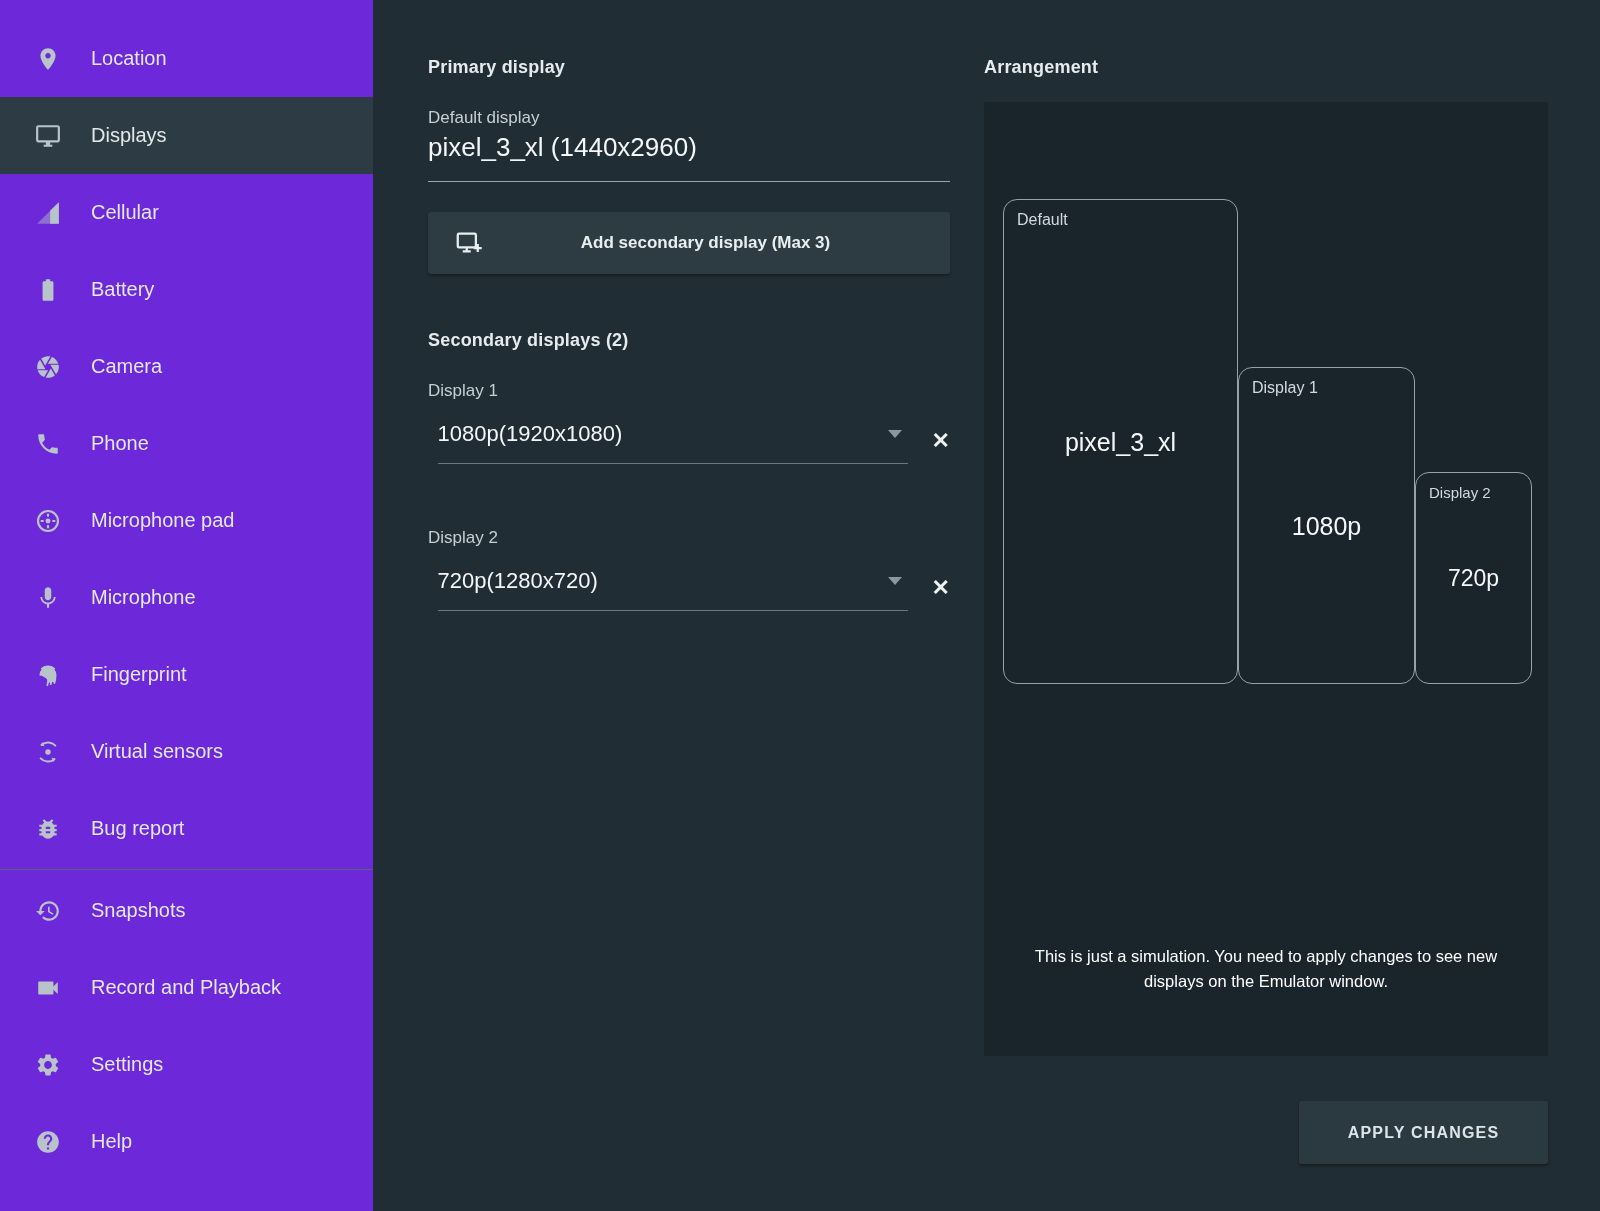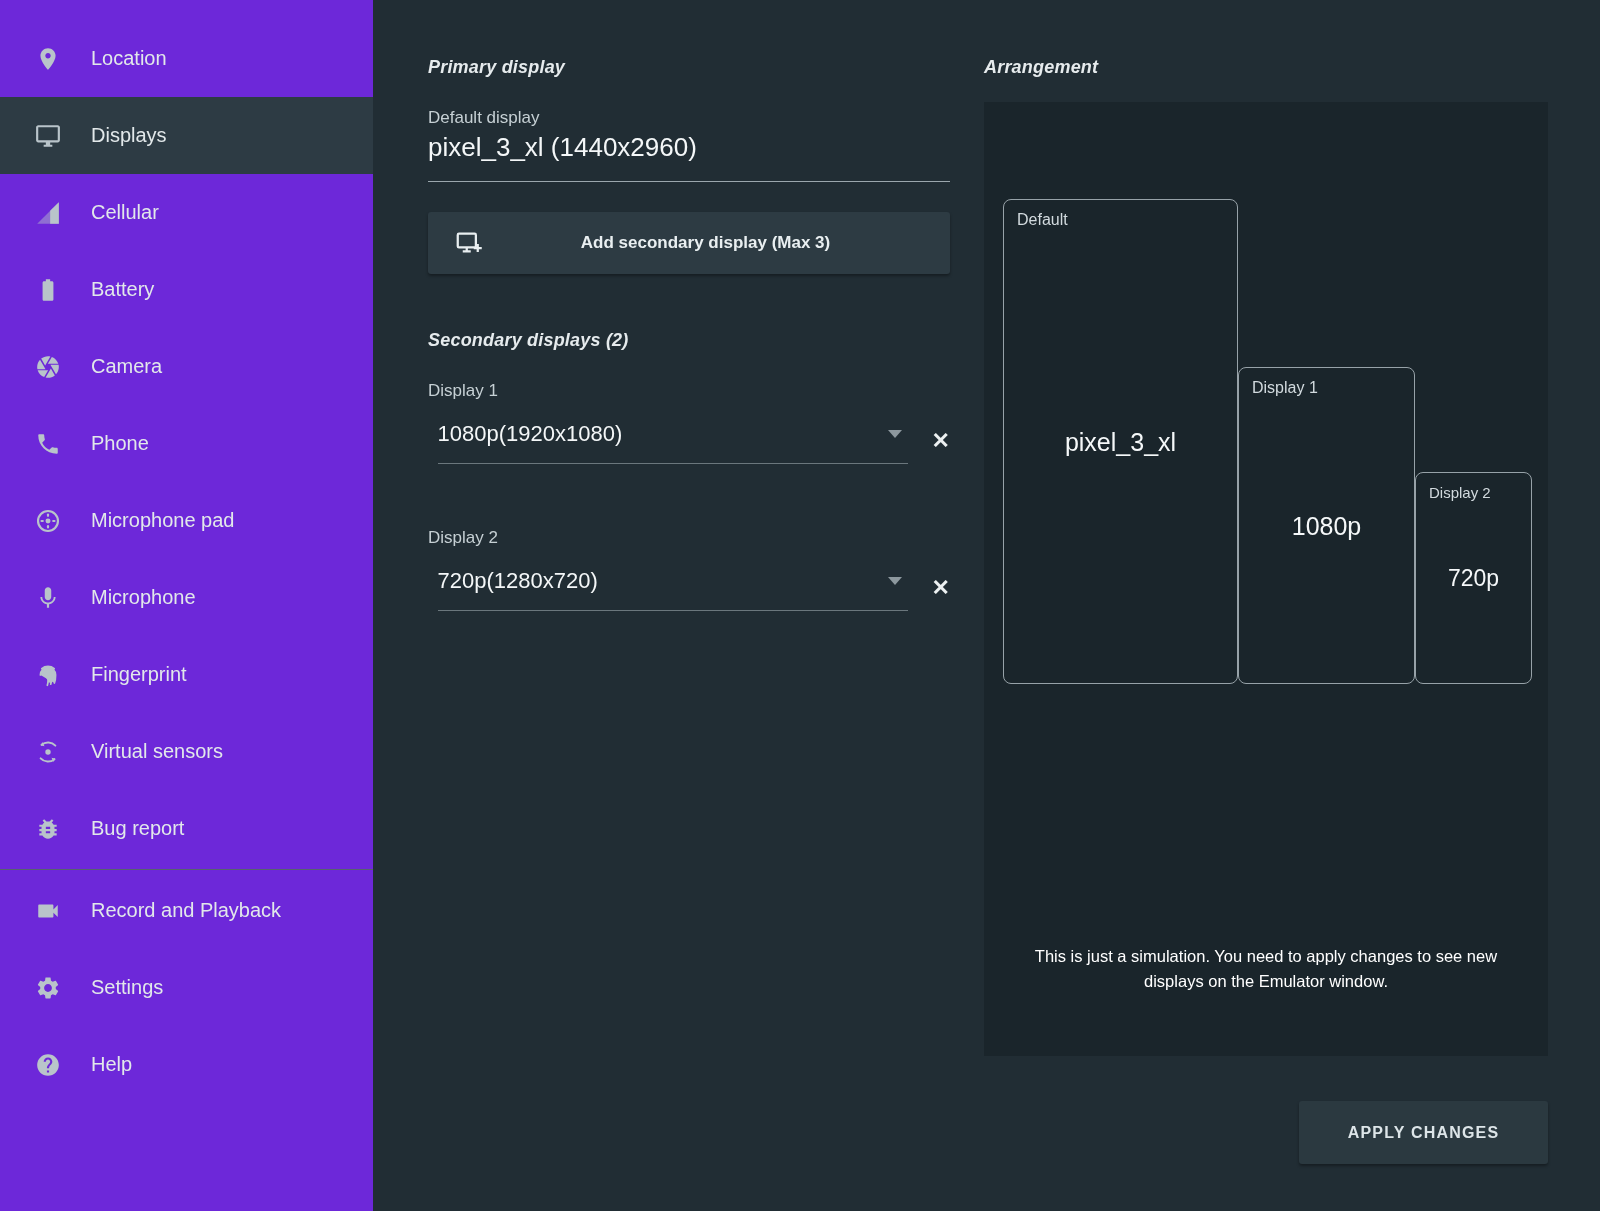--- a/index.html
+++ b/index.html
@@ -25,21 +25,21 @@
   .side-item .icn svg { width:26px; height:26px; fill:#b9c4ca; display:block; }
   .side-item.selected { background:#2d3b44; }
   .side-divider { height:1px; background:#57646c; margin:2px 0; }
 
   
   .main {
     position:absolute; left:373px; top:0; right:0; height:100%;
     background:#212d34;
   }
   .col1 { position:absolute; left:55px; top:0; width:522px; }
-  .section-title { font-size:18px; font-weight:700; color:#e6ebed; letter-spacing:.2px;font-style:italic; }
+  .section-title { font-size:18px; font-weight:700; color:#e6ebed; letter-spacing:.2px; }
   .t1 { padding-top:57px; }
   .field-label { margin-top:30px; font-size:17px; color:#c6d0d4; }
   .field-value {
     margin-top:4px; font-size:26px; color:#f4f7f8;
     padding-bottom:18px; border-bottom:1px solid #9ba7ad;
   }
   .add-btn {
     margin-top:30px; height:62px; width:522px;
     background:#2d3b43; border-radius:3px;
     box-shadow:0 2px 3px rgba(0,0,0,.35);
@@ -68,21 +68,21 @@
   }
   .gap-d2 { margin-top:64px; }
 
   
   .col2 { position:absolute; left:611px; top:0; width:564px; }
   .arr-panel {
     margin-top:24px; height:954px; width:564px;
     background:#1a252b; position:relative;
   }
   .disp-box {
-    position:absolute; border:1px solid #97a2a8; border-radius:8px;
+    position:absolute; border:1px solid #97a2a8; border-radius:14px;
     background:#1a252b; cursor:pointer;
   }
   .disp-label { position:absolute; left:13px; top:11px; font-size:16px; color:#d2dade; }
   .disp-name {
     position:absolute; left:0; right:0; top:50%; transform:translateY(-50%);
     text-align:center; color:#f5f8f9;
   }
   .box-default { left:19px; top:97px; width:235px; height:485px; }
   .box-default .disp-name { font-size:25px; }
   .box-d1 { left:254px; top:265px; width:177px; height:317px; }
@@ -214,20 +214,28 @@
     <span class="icn">
       <svg viewBox="0 0 24 24">
           <path d="M20 8h-2.81c-.45-.78-1.07-1.45-1.82-1.96L17 4.41 15.59 3l-2.17 2.17C12.96 5.06 12.49 5 12 5c-.49 0-.96.06-1.41.17L8.41 3 7 4.41l1.62 1.63C7.88 6.55 7.26 7.22 6.81 8H4v2h2.09c-.05.33-.09.66-.09 1v1H4v2h2v1c0 .34.04.67.09 1H4v2h2.81c1.04 1.79 2.97 3 5.19 3s4.15-1.21 5.19-3H20v-2h-2.09c.05-.33.09-.66.09-1v-1h2v-2h-2v-1c0-.34-.04-.67-.09-1H20V8zm-6 8h-4v-2h4v2zm0-4h-4v-2h4v2z"></path>
         </svg>
     </span>
     <span>Bug report</span>
   </div>
 
   <div class="side-divider"></div>
 
+  <div class="side-item">
+    <span class="icn">
+      <svg viewBox="0 0 24 24">
+          <path d="M13 3c-4.97 0-9 4.03-9 9H1l3.89 3.89.07.14L9 12H6c0-3.87 3.13-7 7-7s7 3.13 7 7-3.13 7-7 7c-1.93 0-3.68-.79-4.94-2.06l-1.42 1.42C8.27 19.99 10.51 21 13 21c4.97 0 9-4.03 9-9s-4.03-9-9-9zm-1 5v5l4.28 2.54.72-1.21-3.5-2.08V8z"></path>
+        </svg>
+    </span>
+    <span>Snapshots</span>
+  </div>
 
   <div class="side-item">
     <span class="icn">
       <svg viewBox="0 0 24 24">
           <path d="M17 10.5V7c0-.55-.45-1-1-1H4c-.55 0-1 .45-1 1v10c0 .55.45 1 1 1h12c.55 0 1-.45 1-1v-3.5l4 4v-11l-4 4z"></path>
         </svg>
     </span>
     <span>Record and Playback</span>
   </div>
 

